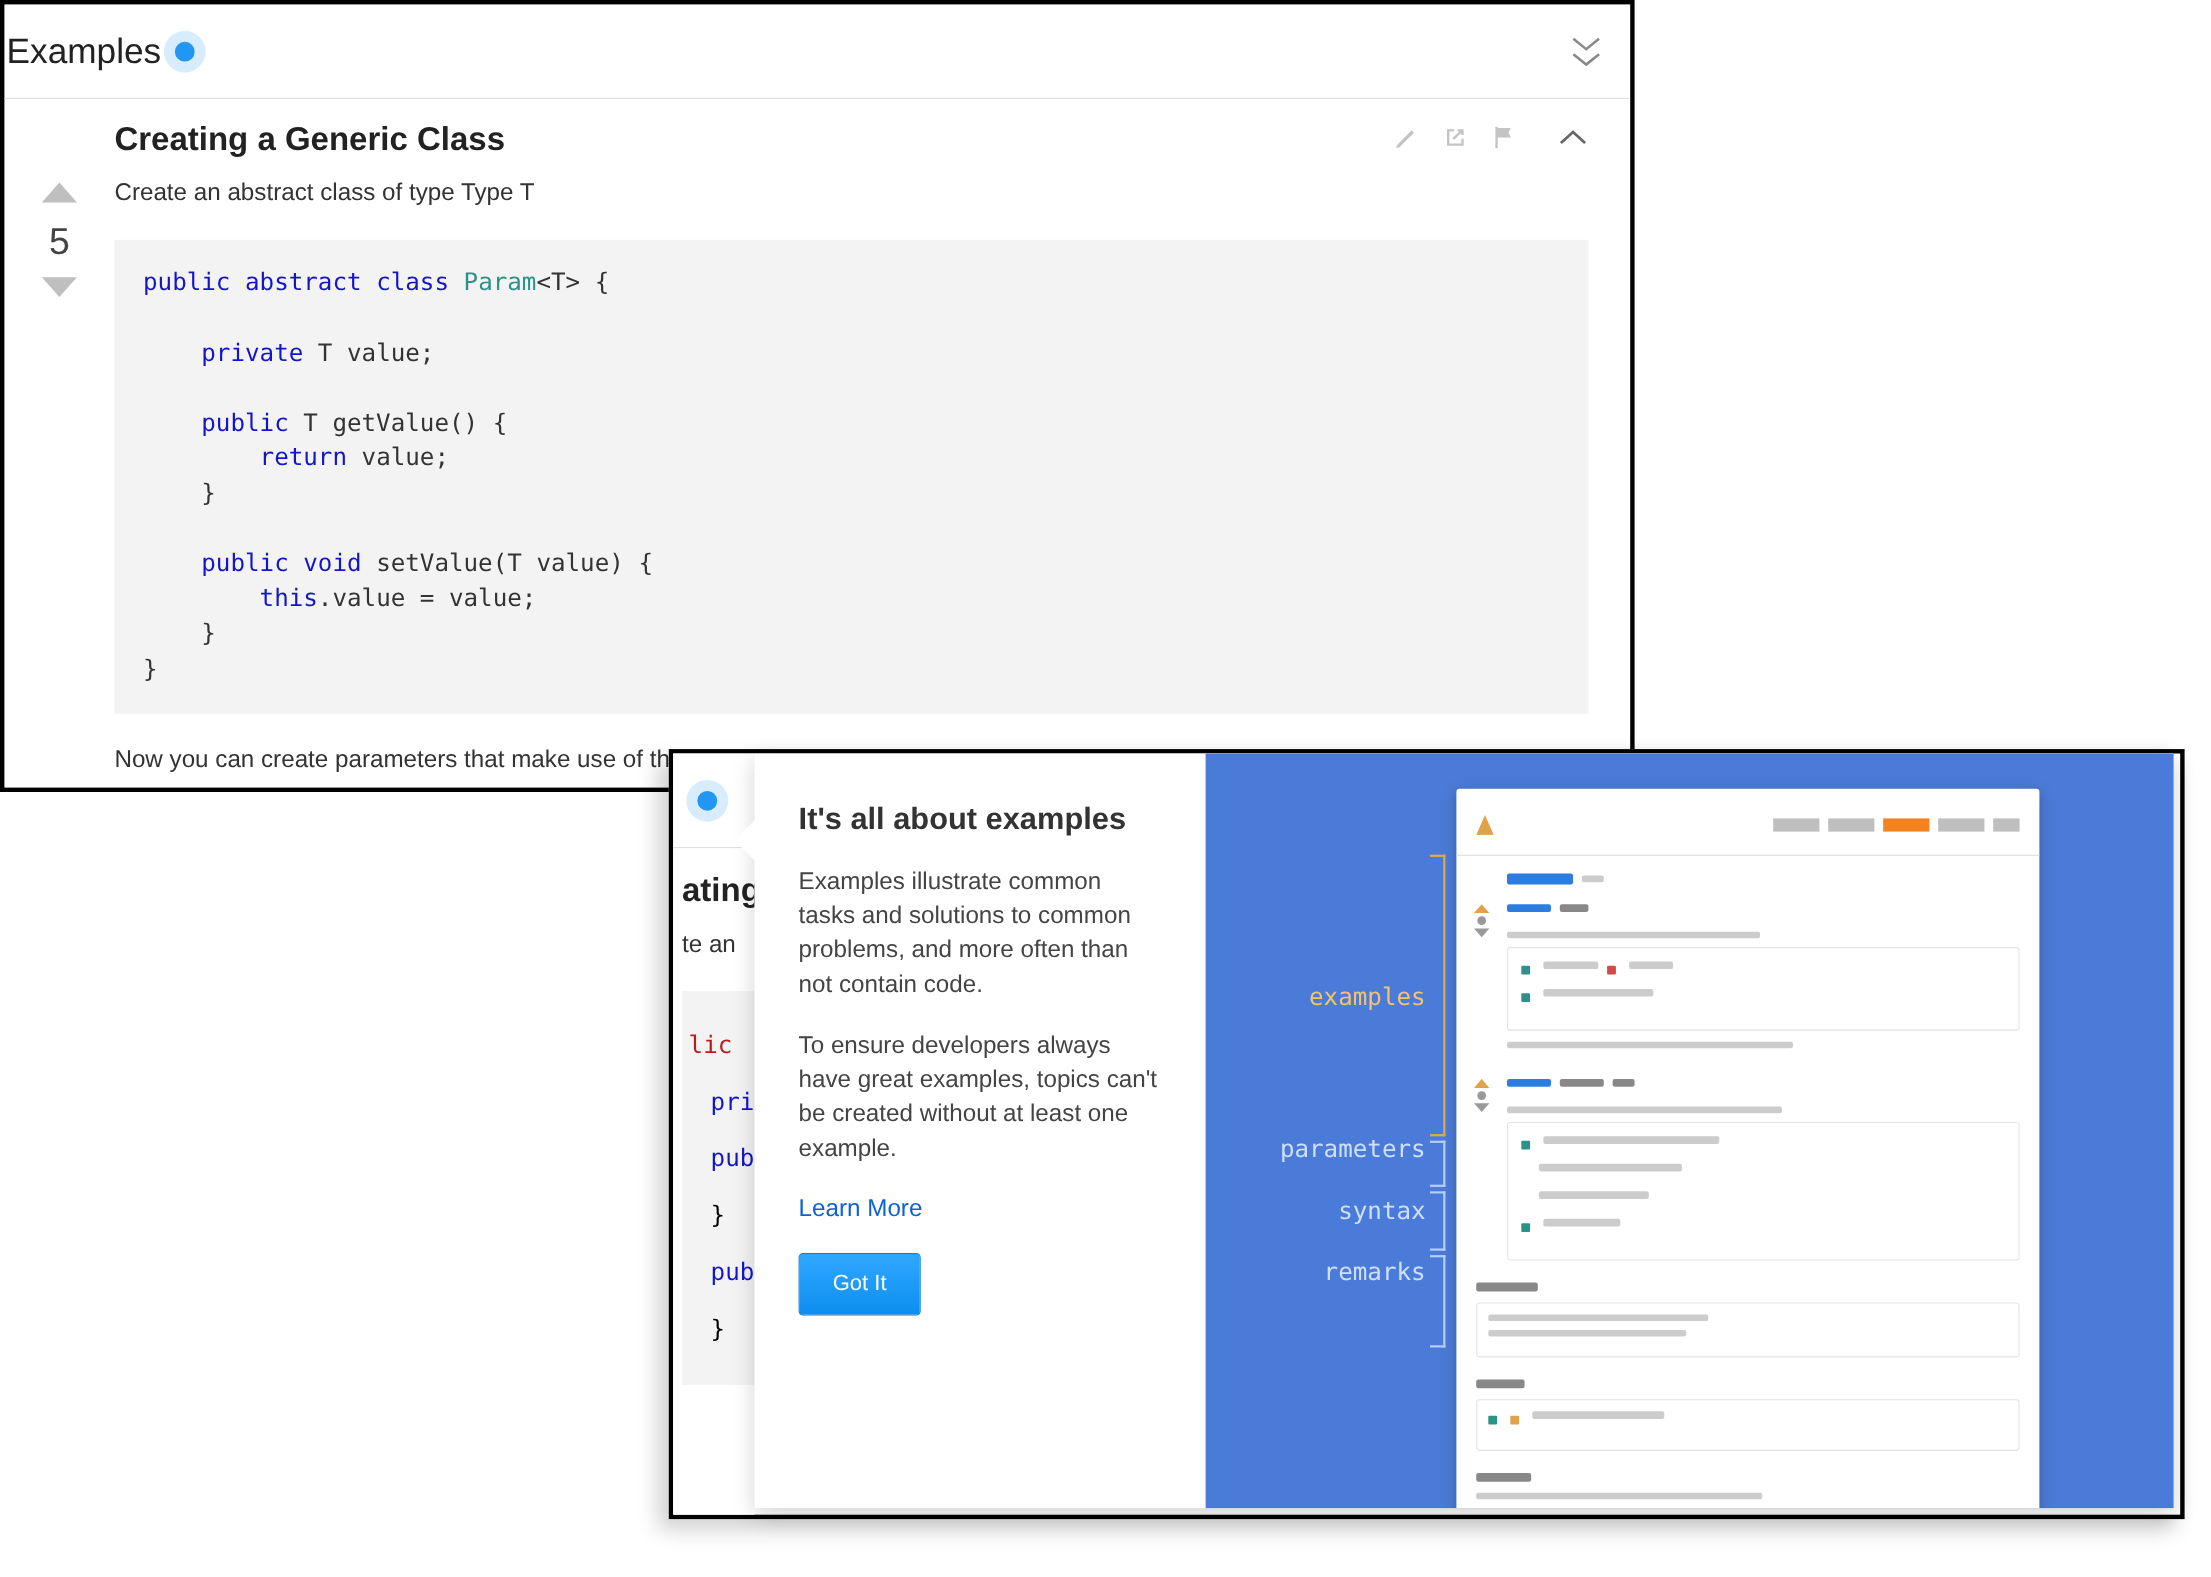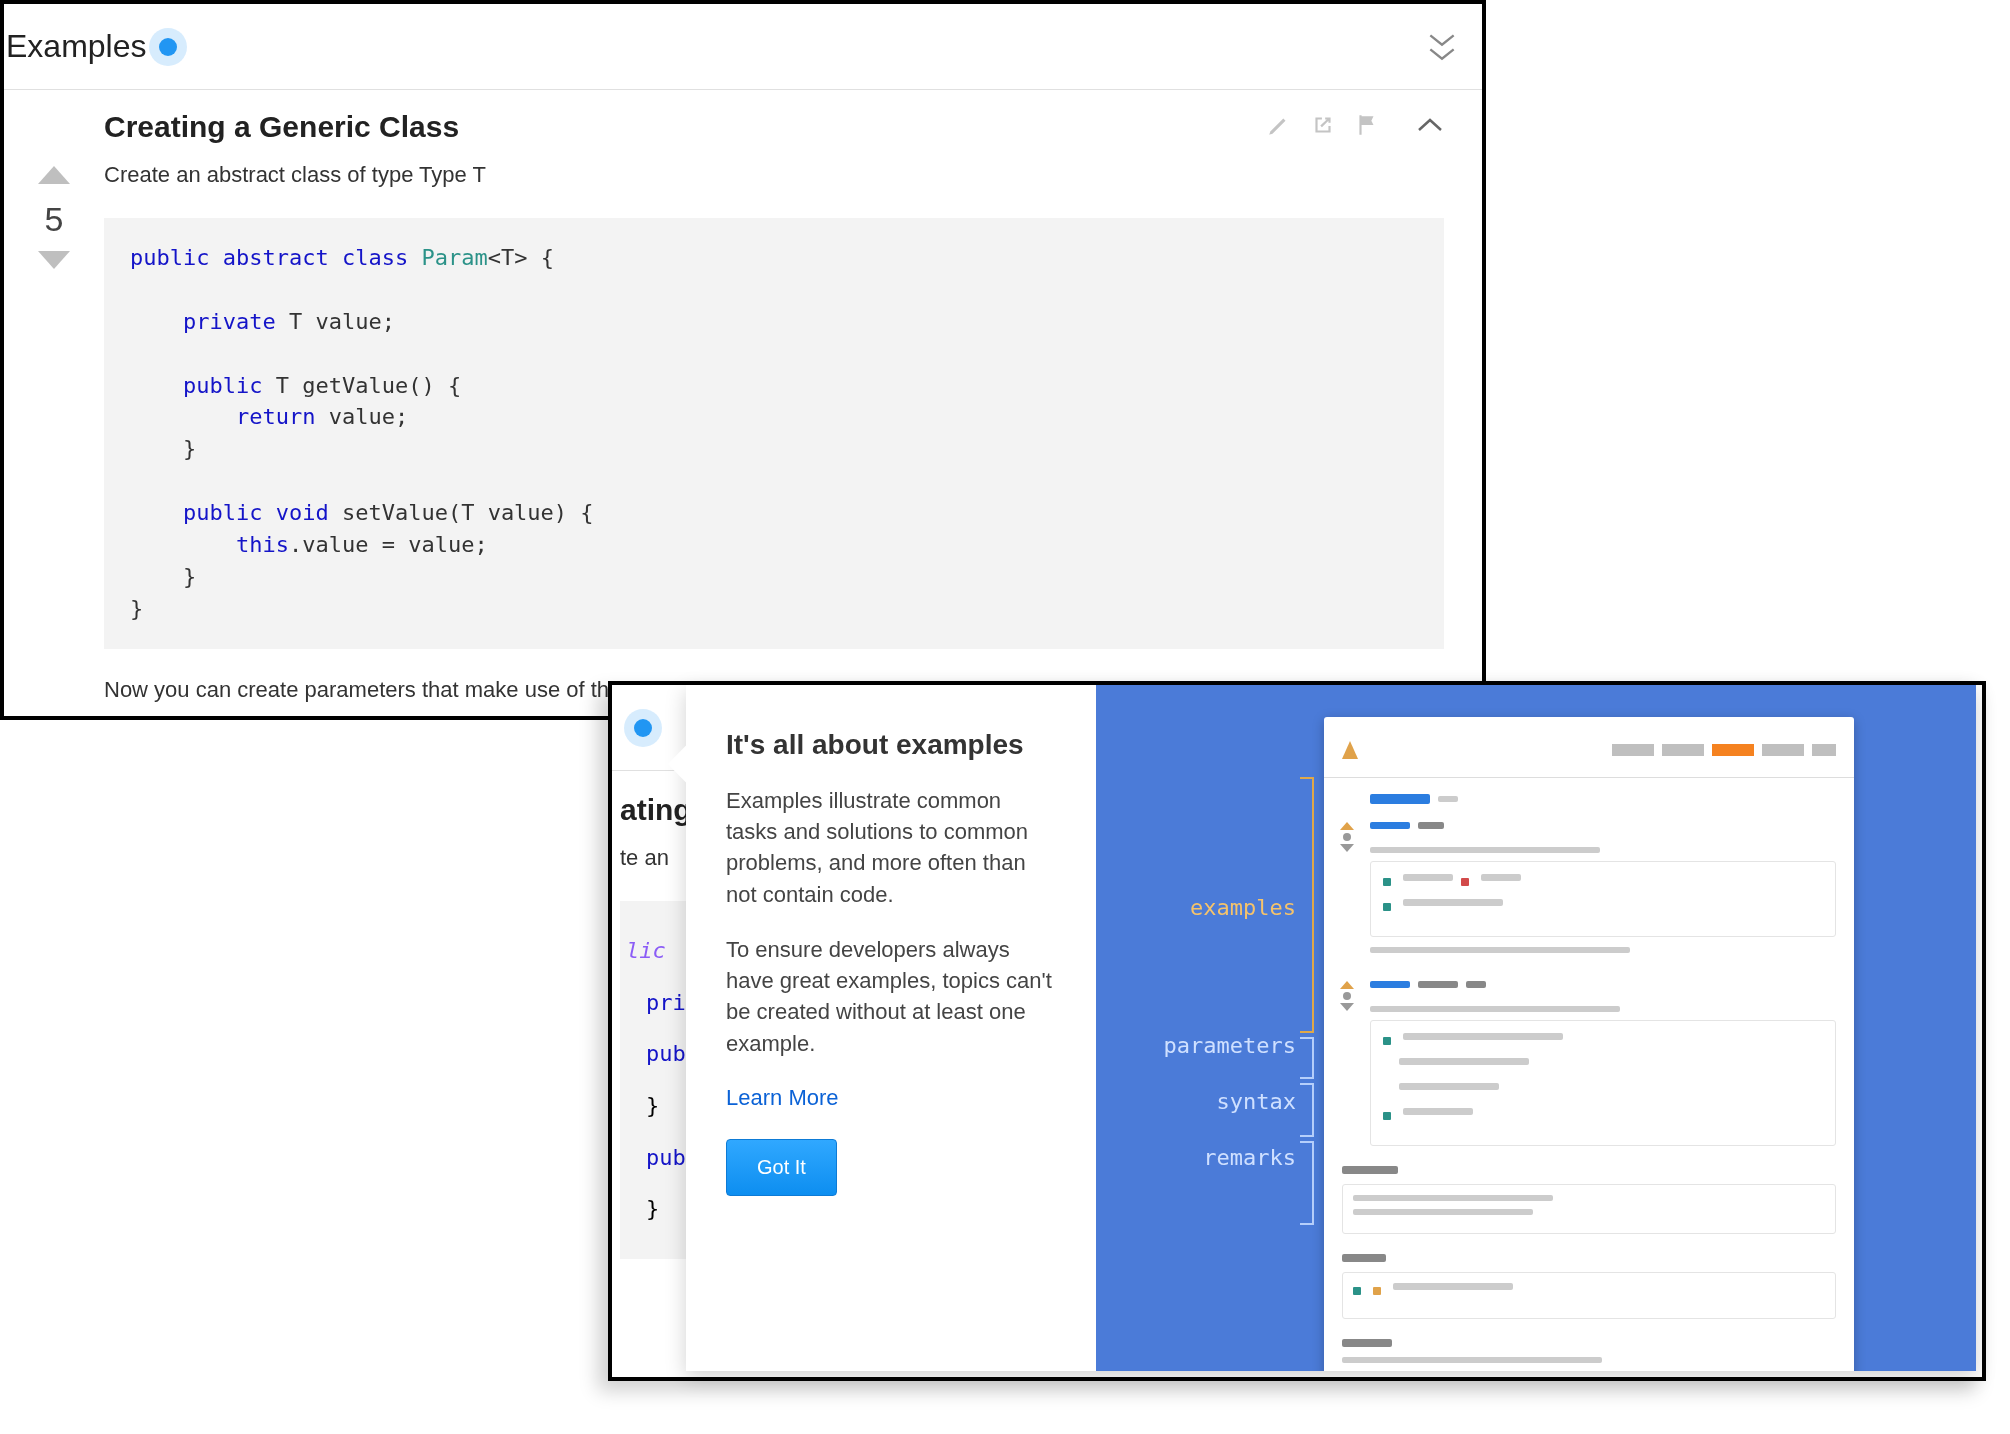--- a/index.html
+++ b/index.html
@@ -284,21 +284,21 @@
   <div class="panel panel-front">
 
     <div style="position:absolute; left:0; top:0; width:74px; height:100%; overflow:hidden; background:#fff;">
       <div style="padding:14px 0 14px 8px; height:86px; border-bottom:1px solid #e0e0e0; display:flex; align-items:center;">
         <div class="blue-dot" style="margin-left:14px;"></div>
       </div>
       <div style="padding:22px 0 0 8px;">
         <div style="font-size:30px;font-weight:700;color:#222;">ating</div>
         <div style="font-size:22px;color:#333;margin-top:18px;">te an</div>
         <div style="background:#f3f3f3;margin-top:30px;padding:24px 6px;font-family:Consolas,Menlo,monospace;font-size:22px;line-height:2.35;">
-          <div style="color:#8b5cf6;font-style:italic;">lic</div>
+          <div style="color:#b91c1c;">lic</div>
           <div style="color:#1414c8;padding-left:20px;">pri</div>
           <div style="color:#1414c8;padding-left:20px;">pub</div>
           <div style="padding-left:20px;">}</div>
           <div style="color:#1414c8;padding-left:20px;">pub</div>
           <div style="padding-left:20px;">}</div>
         </div>
       </div>
     </div>
 
     <div class="popup">

